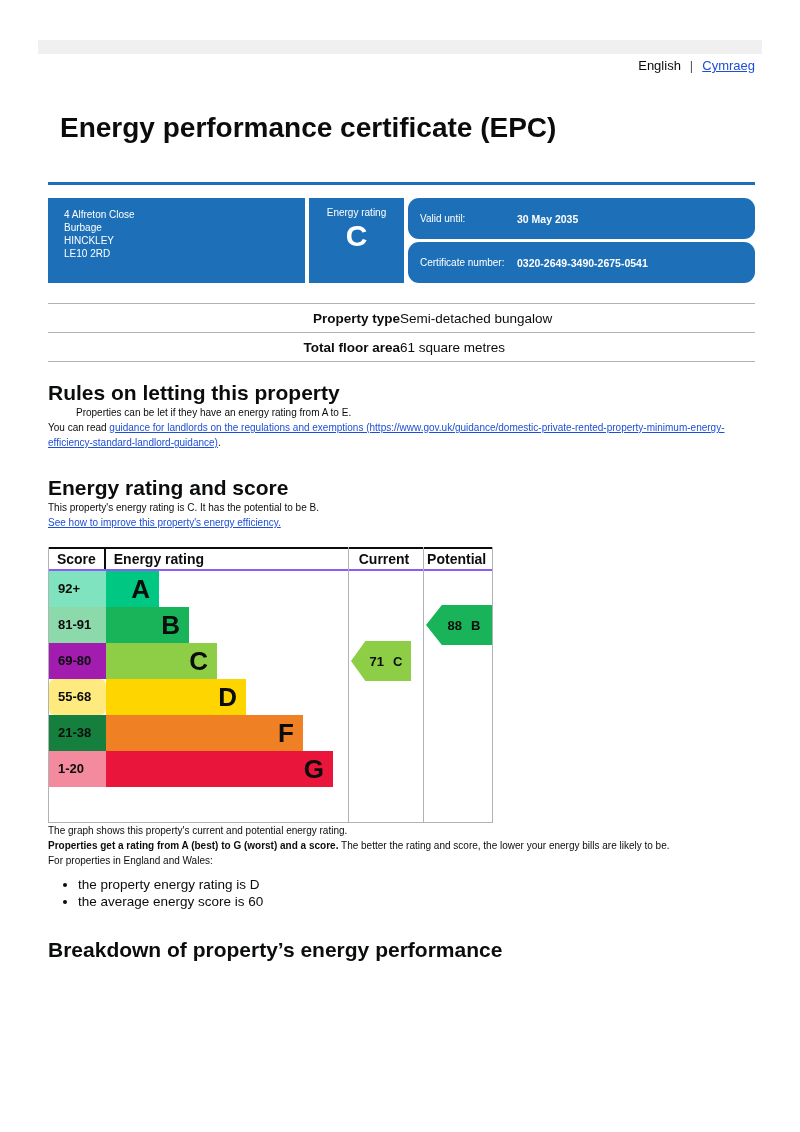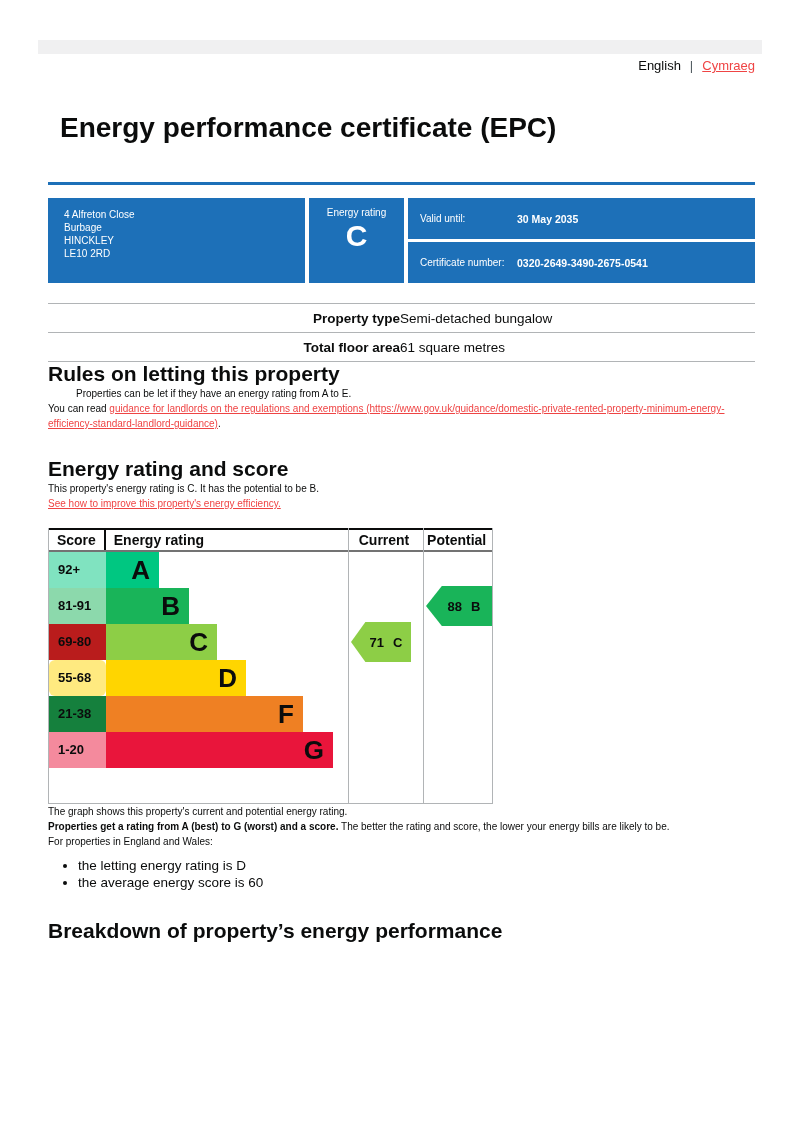--- a/index.html
+++ b/index.html
@@ -4,59 +4,59 @@
 <style>
   * { margin:0; padding:0; box-sizing:border-box; }
   html,body { width:800px; background:#ffffff; }
   body {
     height:1132px; position:relative; overflow:hidden;
     font-family:"Liberation Sans", sans-serif; color:#0b0c0c;
   }
   .topbar { margin:40px 38px 0 38px; height:14px; background:#f0f0f1; }
   .lang-row { margin:4px 45px 0 48px; text-align:right; font-size:13px; line-height:16px; }
   .lang-sep { color:#505a5f; margin:0 9px; }
-  a.link { color:#ef4444; text-decoration:underline; cursor:pointer; }
+  a.link { color:#1d4ed8; text-decoration:underline; cursor:pointer; }
   h1 { margin:38px 45px 0 60px; font-size:28px; line-height:32px; font-weight:bold; }
   .blue-rule { margin:38px 45px 0 48px; height:3px; background:#1d70b8; }
 
   
   .summary-box { margin:13px 45px 0 48px; height:85px; display:flex; gap:4px; }
   .cell { background:#1d70b8; color:#fff; }
   .address-cell { width:257px; padding:10px 16px; font-size:10px; line-height:13px; }
   .rating-cell { width:95px; text-align:center; padding-top:9px; }
   .rating-label { font-size:10px; }
   .rating-value { font-size:30px; font-weight:bold; line-height:36px; }
   .meta-cell { flex:1; display:flex; flex-direction:column; gap:3px; }
-  .meta-row { flex:1; background:#1d70b8; color:#fff; display:flex; align-items:center; padding:4px 12px; font-size:10px; line-height:12px; }
+  .meta-row { flex:1; background:#1d70b8; color:#fff; display:flex; align-items:center; padding:4px 12px; font-size:10px; line-height:12px;border-radius:11px; }
   .meta-label { width:97px; flex:none; }
   .meta-value { font-weight:bold; font-size:10.5px; }
 
   
   .prop-table { margin:20px 45px 0 48px; border-bottom:1px solid #b1b4b6; }
   .prop-row { display:flex; align-items:center; height:29px; border-top:1px solid #b1b4b6; font-size:13.5px; }
   .prop-label { width:352px; font-weight:bold;text-align:right; }
 
   h2 { font-size:21px; line-height:24px; font-weight:bold; margin:0 45px 0 48px; }
-  .h2-rules { }
+  .h2-rules { margin-top:19px; }
   .h2-rating { margin-top:26px; }
   .h2-breakdown { margin-top:28px; }
   p.small { margin:0 45px 0 48px; font-size:10px; line-height:15px; }
   .p-rules1 { margin-top:23px;padding-left:28px; }
   .p-rules2 { margin-top:12px; }
   .p-rating { margin-top:25px; }
   .p-improve { margin-top:19px; }
   .p-caption { margin-top:28px; }
   .p-boldline { margin-top:18px; }
   .p-england { margin-top:17px; }
   .avg-list { margin:8px 45px 0 48px; padding-left:30px; font-size:13.5px; line-height:17px; list-style:disc; }
 
   
   .epc-chart { position:relative; margin:17px 0 0 48px; width:445px; height:276px;
                border-left:1px solid #b1b4b6; border-right:1px solid #b1b4b6; border-bottom:1px solid #b1b4b6; }
-  .epc-header { display:flex; height:24px; border-top:2px solid #0b0c0c; border-bottom:2px solid #737373;
+  .epc-header { display:flex; height:24px; border-top:2px solid #0b0c0c; border-bottom:2px solid #8b5cf6;
                 font-weight:bold; font-size:14px; line-height:20px; background:#fff; }
   .h-score { width:57px; text-align:center; border-right:2px solid #0b0c0c; }
   .h-rating { width:242px; padding-left:8px; }
   .h-current { width:75px; text-align:center; }
   .h-potential { width:71px; text-align:center; }
   .epc-row { display:flex; height:36px; }
   .score-cell { width:57px; font-weight:bold; font-size:13px; line-height:36px; padding-left:9px; }
   .band-bar { text-align:right; padding-right:9px; }
   .band-letter { font-size:26px; font-weight:bold; line-height:36px; color:#0b0c0c; }
   .col-line { position:absolute; top:0; bottom:0; width:1px; background:#b1b4b6; z-index:1; }
@@ -131,21 +131,21 @@
 
   <div class="epc-row">
     <div class="score-cell" style="background: rgb(128, 227, 192);">92+</div>
     <div class="band-bar" style="background: rgb(0, 199, 129); width: 53px;"><span class="band-letter">A</span></div>
   </div>
   <div class="epc-row">
     <div class="score-cell" style="background: rgb(140, 217, 172);">81-91</div>
     <div class="band-bar" style="background: rgb(25, 180, 89); width: 83px;"><span class="band-letter">B</span></div>
   </div>
   <div class="epc-row">
-    <div class="score-cell" style="background: #b91c1c;">69-80</div>
+    <div class="score-cell" style="background: #a21caf;">69-80</div>
     <div class="band-bar" style="background: rgb(141, 206, 70); width: 111px;"><span class="band-letter">C</span></div>
   </div>
   <div class="epc-row">
     <div class="score-cell" style="background: rgb(255, 234, 128); border-radius: 6px;">55-68</div>
     <div class="band-bar" style="background: rgb(255, 213, 0); width: 140px;"><span class="band-letter">D</span></div>
   </div>
   <div class="epc-row">
     <div class="score-cell" style="background: #15803d;">21-38</div>
     <div class="band-bar" style="background: rgb(239, 128, 35); width: 197px;"><span class="band-letter">F</span></div>
   </div>
@@ -164,17 +164,17 @@
   <div class="epc-arrow arrow-potential" id="potential-arrow" style="background: rgb(25, 180, 89); top: 58px;">
     <span>88</span>
       <span>B</span>
   </div>
 </div>
 
 <p class="small p-caption">The graph shows this property's current and potential energy rating.</p>
 <p class="small p-boldline"><strong>Properties get a rating from A (best) to G (worst) and a score.</strong><span> The better the rating and score, the lower your energy bills are likely to be.</span></p>
 <p class="small p-england">For properties in England and Wales:</p>
 <ul class="avg-list">
-  <li>the letting energy rating is D</li>
+  <li>the property energy rating is D</li>
   <li>the average energy score is 60</li>
 </ul>
 
 <h2 class="h2-breakdown">Breakdown of property’s energy performance</h2>
 
 </body></html>

